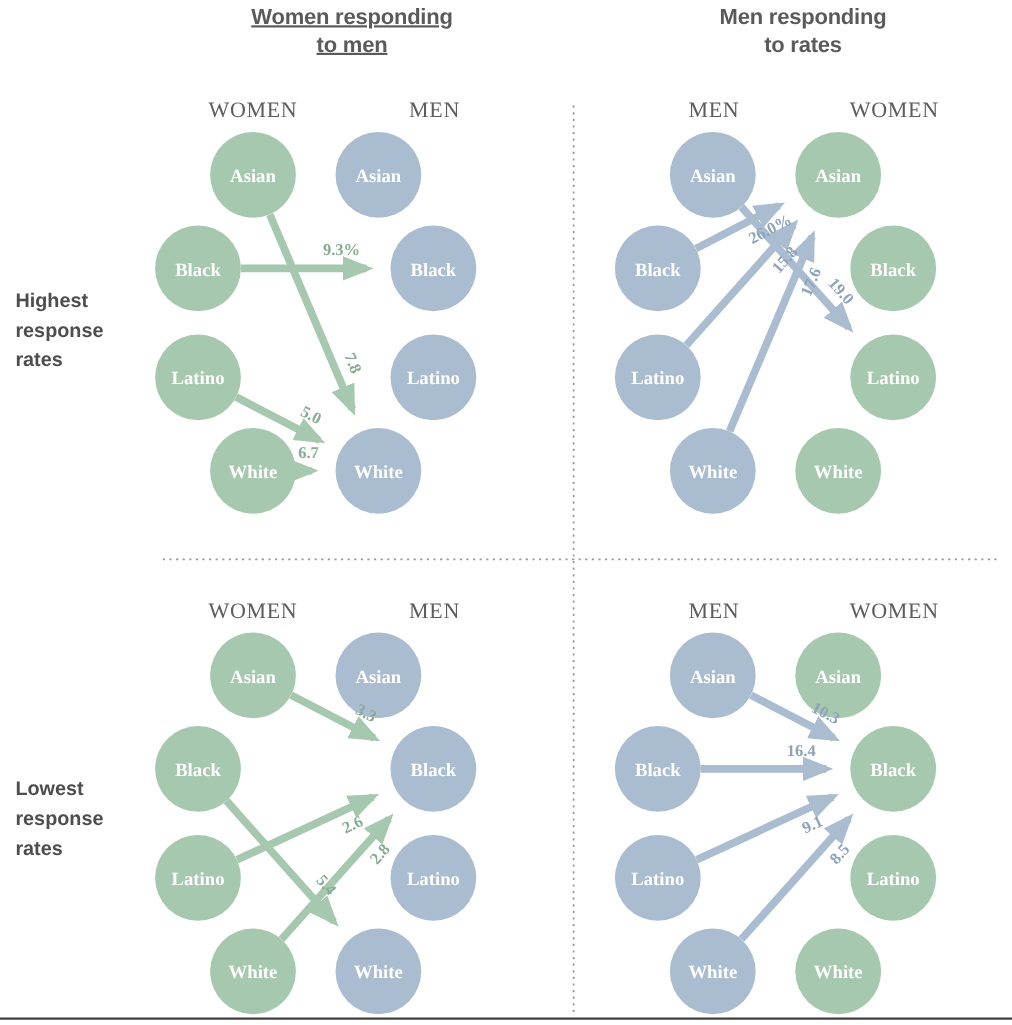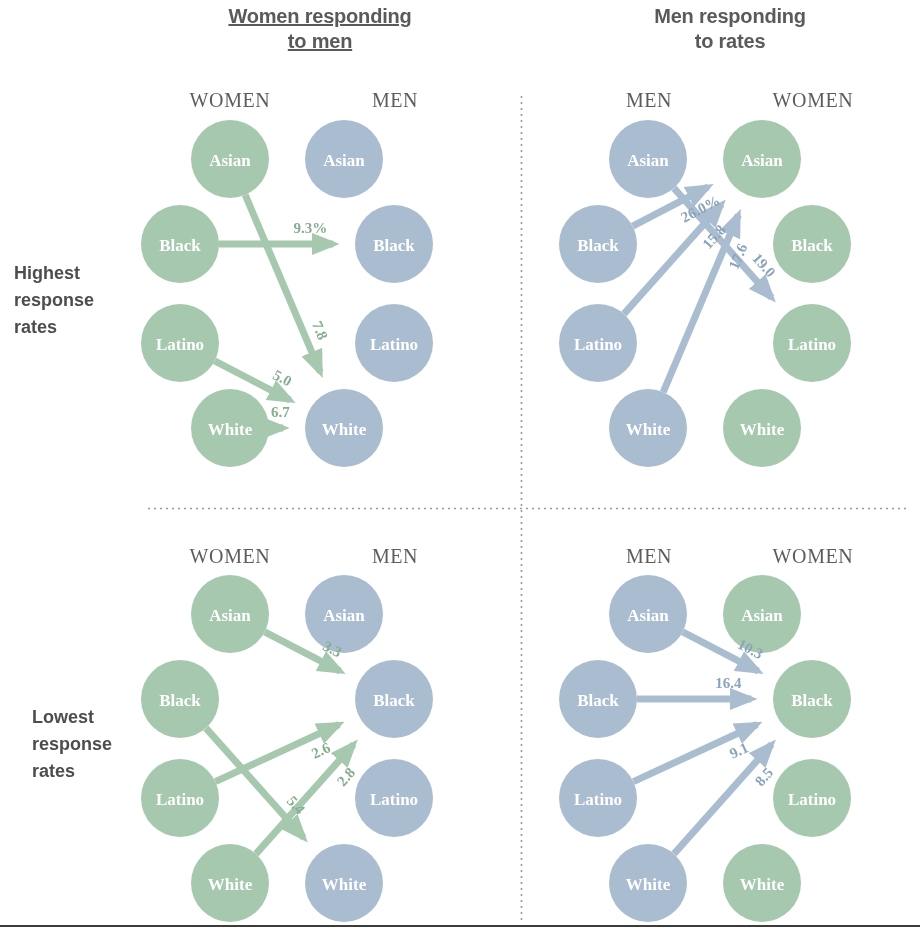--- a/index.html
+++ b/index.html
@@ -78,21 +78,21 @@
     <div>Men responding</div>
     <div>to rates</div>
   </div>
 
   <div class="row-label" style="left:14px;top:240px;width:130px;margin-top:20px;">
     <div>Highest</div>
     <div>response</div>
     <div>rates</div>
   </div>
 
-  <div class="row-label" style="left:32px;top:704px;width:130px;">
+  <div class="row-label" style="left:14px;top:704px;width:130px;">
     <div>Lowest</div>
     <div>response</div>
     <div>rates</div>
   </div>
 
   <div class="group-head" style="left:165px;top:89px;width:130px;">WOMEN</div>
   <div class="group-head" style="left:330px;top:89px;width:130px;">MEN</div>
 
   <div class="group-head" style="left:584px;top:89px;width:130px;">MEN</div>
   <div class="group-head" style="left:748px;top:89px;width:130px;">WOMEN</div>

